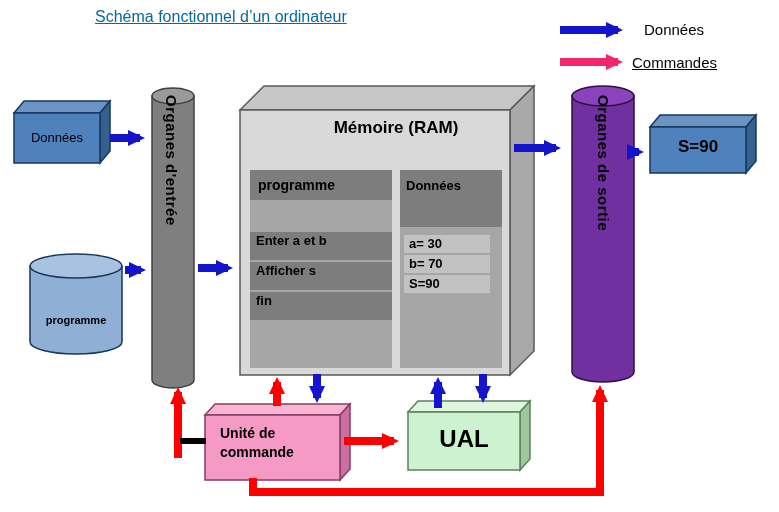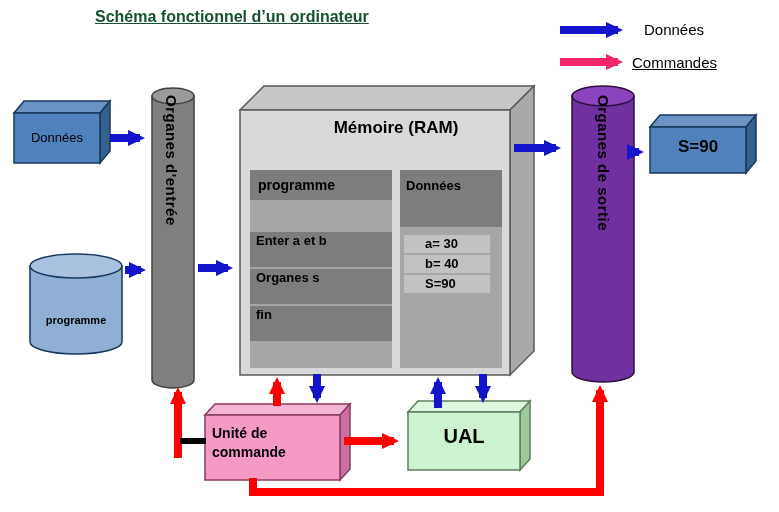--- a/index.html
+++ b/index.html
@@ -3,39 +3,39 @@
 <meta charset="utf-8">
 <style>
   html,body{margin:0;padding:0;background:#fff;}
   #stage{
     position:relative;width:779px;height:512px;background:#fff;overflow:hidden;
     font-family:"Liberation Sans",sans-serif;color:#000;
   }
   svg{position:absolute;left:0;top:0;z-index:0;}
   .lbl{position:absolute;z-index:2;color:#000;}
   .title{
-    font-weight:bold;font-size:16px;color:#14532d;text-decoration:underline;
+    font-weight:normal;font-size:16px;color:#0369a1;text-decoration:underline;
   }
   .legend-text{font-size:15px;}
   .vert{
     writing-mode:vertical-rl;font-weight:bold;font-size:15px;letter-spacing:.5px;
   }
   .box-label{font-size:13px;text-align:center;}
   .cyl-label{font-size:11px;font-weight:bold;text-align:center;}
   .mem-title{font-size:17px;font-weight:bold;text-align:center;}
   .panel{position:absolute;z-index:1;background:#a6a6a6;}
   .panel-header{background:#7d7d7d;font-weight:bold;font-size:14px;color:#000;}
   .prog-row,.res-row{
     background:#7d7d7d;font-weight:bold;font-size:13px;color:#000;
-    height:35px;line-height:17px;padding-left:6px;margin-bottom:2px;
+    height:28px;line-height:17px;padding-left:6px;margin-bottom:2px;
   }
-  .res-row{background:#c2c2c2;height:18px;line-height:18px;padding-left:21px;}
+  .res-row{background:#c2c2c2;height:18px;line-height:18px;padding-left:5px;}
   .s90-label{font-size:17px;font-weight:bold;text-align:center;}
-  .cu-label{font-size:14px;font-weight:bold;line-height:19px;}
-  .alu-label{font-size:20px;font-weight:bold;text-align:center;}
+  .cu-label{font-size:14px;font-weight:bold;line-height:19px;margin-left:8px;}
+  .alu-label{font-size:24px;font-weight:bold;text-align:center;}
 </style>
 </head>
 <body>
 
 <div id="stage">
 
   <svg width="779" height="512" viewBox="0 0 779 512">
     <defs>
       <marker id="mb" markerUnits="userSpaceOnUse" markerWidth="20" markerHeight="20" refX="12" refY="9" orient="auto">
         <path d="M0,1 L17,9 L0,17 Z" fill="#1414cc"></path>
@@ -126,32 +126,32 @@
   <div class="lbl cyl-label" style="left:30px;top:314px;width:92px;">programme</div>
 
   <div class="lbl vert" style="left:163px;top:95px;">Organes d'entrée</div>
 
   <div class="lbl mem-title" style="left:240px;top:118px;width:312px;">Mémoire (RAM)</div>
 
   <div class="panel" style="left:250px;top:170px;width:142px;height:198px;">
     <div class="panel-header" style="height:30px;line-height:30px;padding-left:8px;">programme</div>
     <div style="margin-top:32px;">
       <div class="prog-row">Enter a et b</div>
-      <div class="prog-row">Organes s</div>
+      <div class="prog-row">Afficher s</div>
       <div class="prog-row">fin</div>
     </div>
   </div>
 
   <div class="panel" style="left:400px;top:170px;width:102px;height:198px;">
     <div class="panel-header" style="height:52px;padding:5px 0 0 6px;font-size:13px;line-height:22px;">
       <div>Données</div>
     </div>
     <div style="margin:8px 12px 0 4px;">
       <div class="res-row">a= 30</div>
-      <div class="res-row">b= 40</div>
+      <div class="res-row">b= 70</div>
       <div class="res-row">S=90</div>
     </div>
   </div>
 
   <div class="lbl vert" style="left:595px;top:95px;">Organes de sortie</div>
 
   <div class="lbl s90-label" style="left:650px;top:137px;width:96px;">S=90</div>
 
   <div class="lbl cu-label" style="left:212px;top:424px;width:100px;">Unité de commande</div>
 

